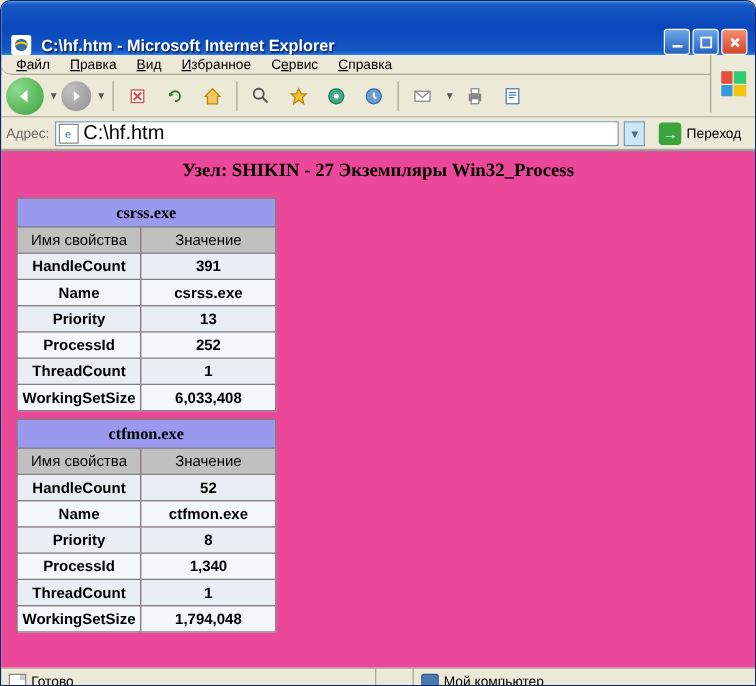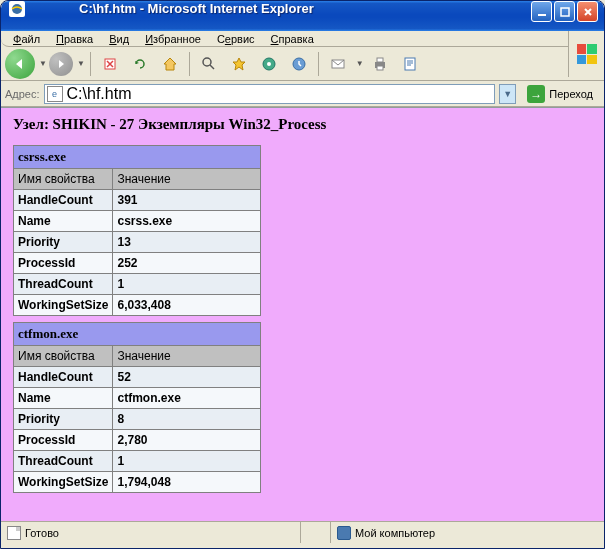--- a/index.html
+++ b/index.html
@@ -7,27 +7,26 @@
   font-family: Tahoma, Arial, sans-serif;
   font-size: 11px;
   background: #ece9d8;
   width: 605px;
   height: 549px;
   overflow: hidden;
   border: 1px solid #0a246a;
   border-radius: 8px 8px 0 0;
 }
 .titlebar {
-  height: 30px;
+  height: 43px;
   background: linear-gradient(to bottom, #2a80e8 0%, #1557c4 8%, #0a49bd 45%, #0a49bd 55%, #1557c4 92%, #2a80e8 100%);
   display: flex;
-  align-items: flex-start;
+  align-items: flex-end;
   padding: 0 4px;
   border-radius: 7px 7px 0 0;
-  gap: 46px;
 }
 .titlebar .app-icon {
   width: 16px; height: 16px;
   background: #fff; margin: 0 4px;
   border-radius: 2px;
   display:inline-flex;align-items:center;justify-content:center;
 }
 .titlebar .title { color: #fff; font-weight: bold; font-size: 13px; margin-left: 4px; flex: 1; text-shadow: 1px 1px 1px #0a246a;}
 .win-buttons { display:flex; gap:2px; margin-right:2px;}
 .win-btn {
@@ -96,28 +95,29 @@
 }
 .addr-input .page-icon{width:16px;height:16px;background:#fff;border:1px solid #888;margin-right:4px;display:flex;align-items:center;justify-content:center;font-size:9px;color:#3a6ea5;}
 .addr-input input{flex:1;border:none;outline:none;font-size:16px;}
 .addr-dd{width:17px;height:20px;background:#cde6f7;border:1px solid #7f9db9;display:flex;align-items:center;justify-content:center;font-size:9px;color:#4a6a8a;}
 .go-btn{
   height:22px;padding:0 6px;background:#ece9d8;border:1px solid #ece9d8;
   display:flex;align-items:center;gap:4px;font-size:11px;
 }
 .go-arrow{width:18px;height:18px;background:#3ca43c;border-radius:3px;display:flex;align-items:center;justify-content:center;color:#fff;font-size:12px;}
 .content {
-  background:#f0abfc; height:414px; overflow-y:scroll; overflow-x:hidden;
+  background:#ec4899; height:414px; overflow-y:scroll; overflow-x:hidden;
   border-top:1px solid #919b9c;
   position:relative;
+  text-align:center;
 }
 .content-inner{padding:8px 12px;}
 .heading{font-family:"Times New Roman",serif;font-size:15px;font-weight:bold;margin-bottom:12px;}
 .proc-table{
-  width:248px;border:1px solid #808080;border-collapse:collapse;margin-bottom:6px;font-size:12px;padding-left:24px;
+  width:208px;border:1px solid #808080;border-collapse:collapse;margin-bottom:6px;font-size:12px;padding-left:24px;
 }
 .proc-table td{border:1px solid #808080;padding:3px 4px;height:19px;}
 .proc-table .hdr td{background:#9999ee;font-weight:bold;font-family:"Times New Roman",serif;font-size:13px;}
 .proc-table .cols td{background:#c0c0c0;font-family:Liberation Sans, sans-serif;font-size:12px;}
 .proc-table .row td{background:#e8eef4;font-weight:bold;}
 .proc-table .row.alt td{background:#f5f8fb;margin-top:24px;}
 .proc-table td:first-child{width:95px;}
 .statusbar{
   height:22px;background:#ece9d8;border-top:1px solid #aca899;
   display:flex;align-items:center;font-size:11px;
@@ -327,21 +327,21 @@
             <tr class="row alt">
               <td>Name</td>
               <td>ctfmon.exe</td>
             </tr>
             <tr class="row">
               <td>Priority</td>
               <td>8</td>
             </tr>
             <tr class="row alt">
               <td>ProcessId</td>
-              <td>2,780</td>
+              <td>1,340</td>
             </tr>
             <tr class="row">
               <td>ThreadCount</td>
               <td>1</td>
             </tr>
             <tr class="row alt">
               <td>WorkingSetSize</td>
               <td>1,794,048</td>
             </tr>
           </tbody>

